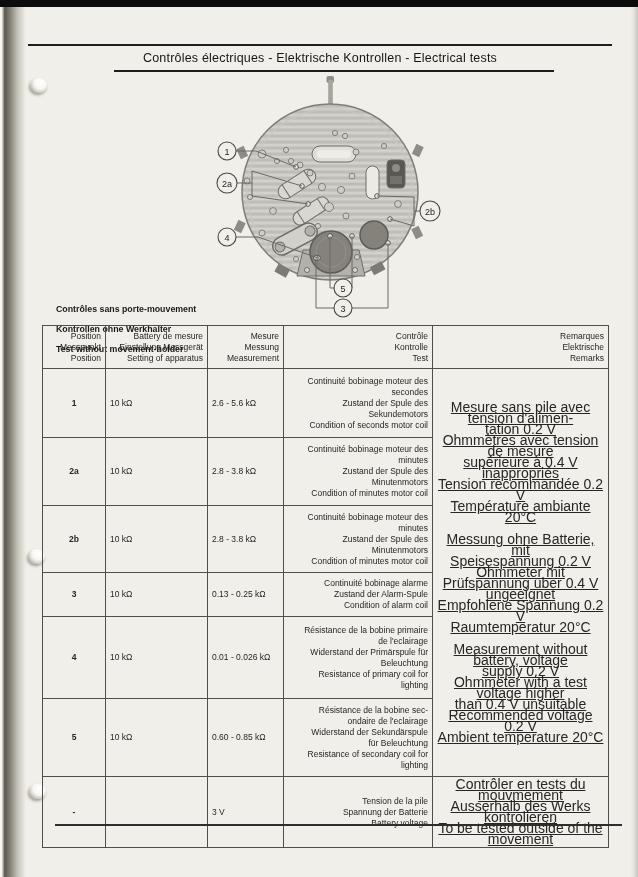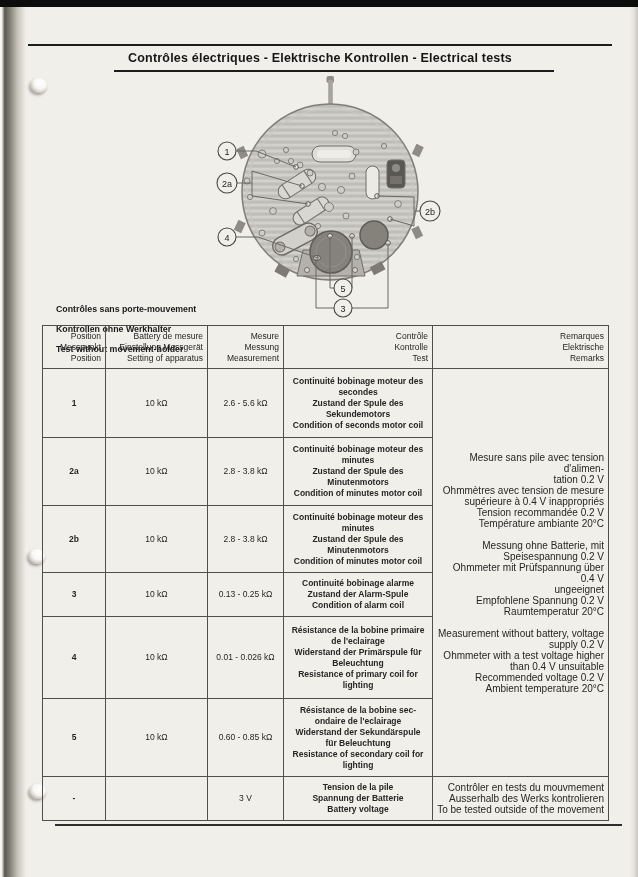--- a/index.html
+++ b/index.html
@@ -22,21 +22,21 @@
     background:radial-gradient(circle at 62% 30%, #ffffff 0%, #f8f7f3 42%, #d9d6ce 62%, #76736b 100%);
     box-shadow:-1px 2px 3px rgba(55,53,47,0.45);
   }
   .hole-1 { left:30px; top:78px; }
   .hole-2 { left:28px; top:549px; }
   .hole-3 { left:29px; top:784px; }
 
   .rule-top { position:absolute; left:28px; top:44px; width:584px; height:2px; background:#1d1d1d; }
   .page-title {
     position:absolute; left:40px; top:51px; width:560px; text-align:center;
-    font-size:12.5px; font-weight:bold; letter-spacing:0.2px; color:#161616;
+    font-size:12.5px; font-weight:normal; letter-spacing:0.2px; color:#161616;
   }
   .title-underline { position:absolute; left:114px; top:70px; width:440px; height:1.6px; background:#1d1d1d; }
 
   .diagram-wrap { position:absolute; left:0; top:74px; width:638px; height:248px; }
 
   .section-heading {
     position:absolute; left:56px; top:299px;
     font-size:8.8px; font-weight:bold; line-height:20px;
     white-space:pre-line; color:#1a1a1a;
   }
@@ -45,23 +45,23 @@
     position:absolute; left:42px; top:325px; width:566px;
     border-collapse:collapse; table-layout:fixed;
     font-size:8.5px; line-height:11px; color:#262626;
   }
   table.test-table td {
     border:1px solid #514f4a; padding:2px 4px;
     vertical-align:middle; white-space:pre-line; overflow:hidden;
   }
   td.hdr { vertical-align:top; text-align:right; padding:3px 5px; }
   td.pos { text-align:center; font-weight:bold; }
-  td.ctr { text-align:center; }
-  td.tst { text-align:center; padding-left:6px;font-weight:bold; }
-  td.rem { vertical-align:top; text-align:right; padding:4px 5px; font-size:10px; }
+  td.ctr { }
+  td.tst { text-align:right; padding-left:6px; }
+  td.rem { vertical-align:top; text-align:center; padding:4px 5px; font-size:14px;text-decoration:underline; }
 
   .rule-bottom { position:absolute; left:55px; top:824px; width:567px; height:2px; background:#2e2e2e; }
   .page-number { position:absolute; left:596px; top:877px; font-size:13px; color:#2a2a2a; }
 
   svg text.callout-label { font-family:"Liberation Sans", sans-serif; font-size:9px; fill:#1f1f1f; }
 </style>
 </head>
 <body>
 
 <div class="top-bar"></div>

